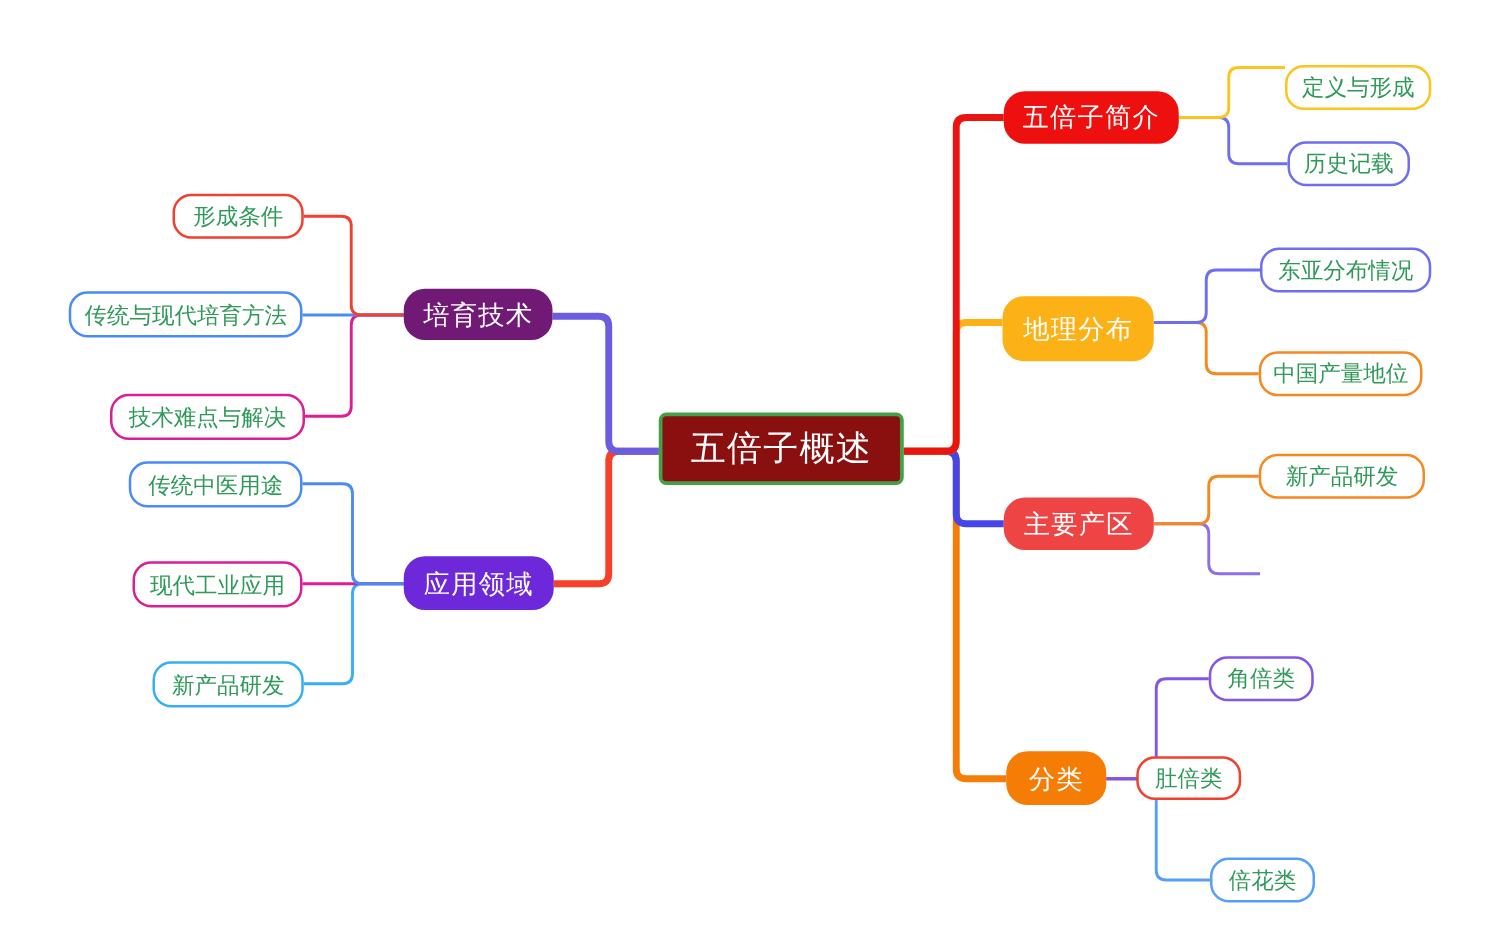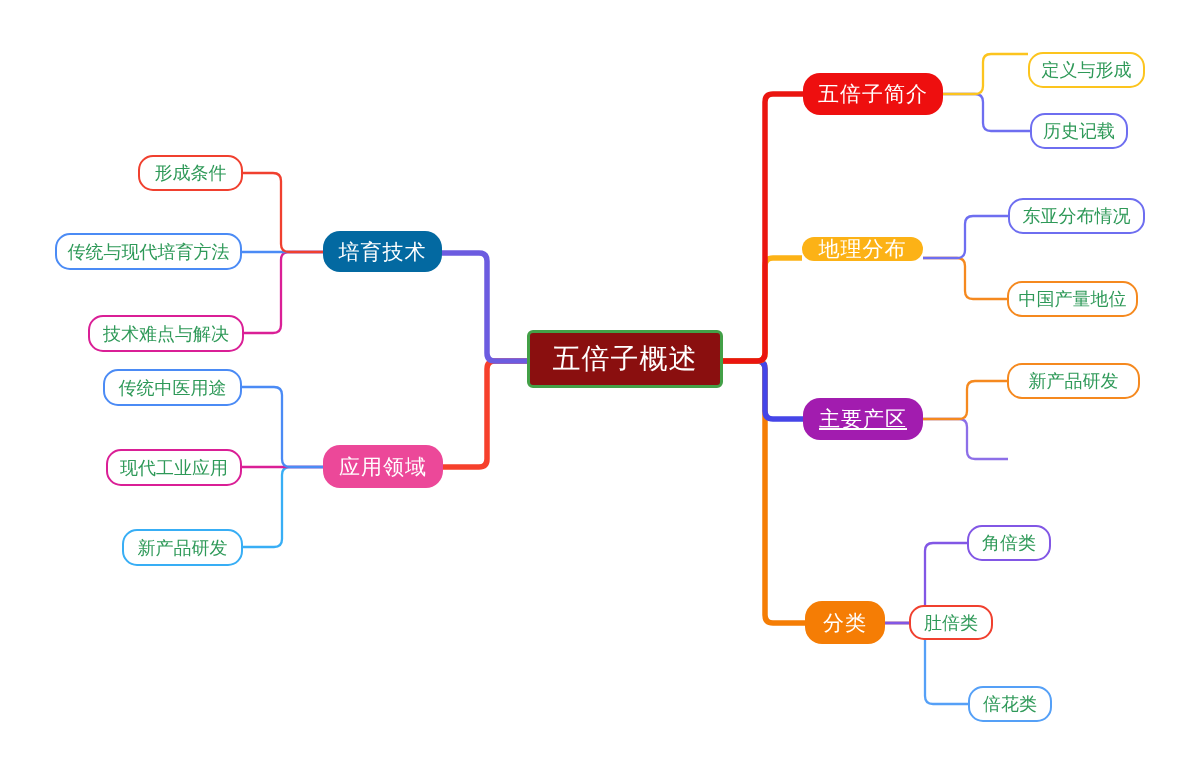--- a/index.html
+++ b/index.html
@@ -6,24 +6,24 @@
   body{width:1200px;height:758px;overflow:hidden;font-family:"Liberation Sans","DejaVu Sans",sans-serif;}
   .canvas{position:relative;width:1200px;height:758px;background:#ffffff;}
   .edges{position:absolute;left:0;top:0;}
   .node{position:absolute;display:flex;align-items:center;justify-content:center;
         box-sizing:border-box;white-space:nowrap;cursor:default;}
   .root{background:#8a0f0f;border:3px solid #43a047;border-radius:6px;
         color:#ffffff;font-size:28px;letter-spacing:1px;}
   .topic{border-radius:17px;color:#ffffff;font-size:21px;letter-spacing:1px;}
   .bg-red{background:#ee0f0f;}
   .bg-amber{background:#fcb216;}
-  .bg-blue{background:#a21caf;text-decoration:underline;}
+  .bg-blue{background:#ef4444;}
   .bg-orange{background:#f57d05;}
-  .bg-purple{background:#0369a1;}
-  .bg-redorange{background:#ec4899;}
+  .bg-purple{background:#701a75;}
+  .bg-redorange{background:#6d28d9;}
   .child{background:#ffffff;border-radius:15px;font-size:18px;color:#2e9958;
          border:2.4px solid #999;}
   .b-yellow{border-color:#fcc41e;}
   .b-indigo{border-color:#6e6ef0;}
   .b-orange{border-color:#f5891f;}
   .b-lpurple{border-color:#8d6fe8;}
   .b-purple{border-color:#8257e5;}
   .b-red{border-color:#f0402f;}
   .b-blue{border-color:#4b8bf5;}
   .b-ltblue{border-color:#55a0f7;}
@@ -62,21 +62,21 @@
     <path stroke-width="2.3" d="M323,252 H289 Q281,252 281,244 V181 Q281,173 273,173 H243" stroke="#f0402f"></path>
 
     <path stroke-width="2.3" d="M323,467 H290 Q282,467 282,475 V539 Q282,547 274,547 H243" stroke="#38aef5"></path>
     <path stroke-width="2.3" d="M323,467 H242" stroke="#da1f96"></path>
     <path stroke-width="2.3" d="M323,467 H290 Q282,467 282,459 V395 Q282,387 274,387 H242" stroke="#4b8bf5"></path>
   </svg>
 
   <div class="node root" style="left:527px;top:330px;width:196px;height:58px;">五倍子概述</div>
 
   <div class="node topic bg-red" style="left:803px;top:73px;width:140px;height:42px;">五倍子简介</div>
-  <div class="node topic bg-amber" style="left:802px;top:237px;width:121px;height:24px;">地理分布</div>
+  <div class="node topic bg-amber" style="left:802px;top:237px;width:121px;height:52px;">地理分布</div>
   <div class="node topic bg-blue" style="left:803px;top:398px;width:120px;height:42px;">主要产区</div>
   <div class="node topic bg-orange" style="left:805px;top:601px;width:80px;height:43px;">分类</div>
 
   <div class="node topic bg-purple" style="left:323px;top:231px;width:119px;height:41px;">培育技术</div>
   <div class="node topic bg-redorange" style="left:323px;top:445px;width:120px;height:43px;">应用领域</div>
 
   <div class="node child b-yellow" style="left:1028px;top:52px;width:117px;height:36px;">定义与形成</div>
   <div class="node child b-indigo" style="left:1030px;top:113px;width:98px;height:36px;">历史记载</div>
   <div class="node child b-indigo" style="left:1008px;top:198px;width:137px;height:36px;">东亚分布情况</div>
   <div class="node child b-orange" style="left:1007px;top:281px;width:131px;height:36px;">中国产量地位</div>

